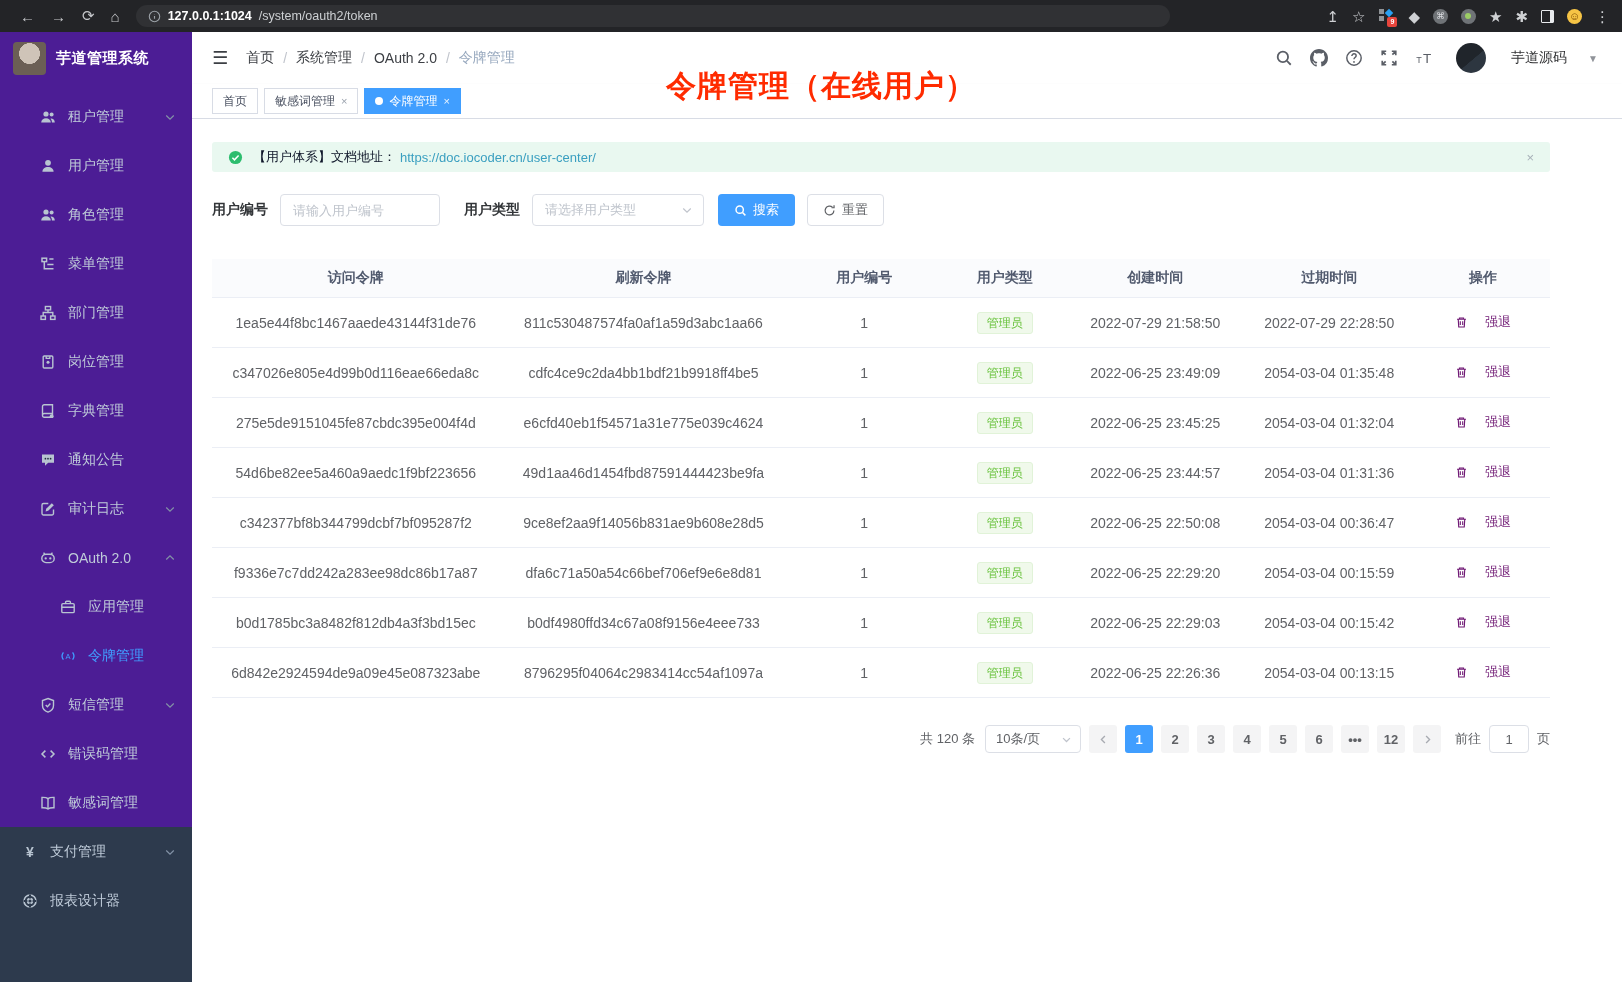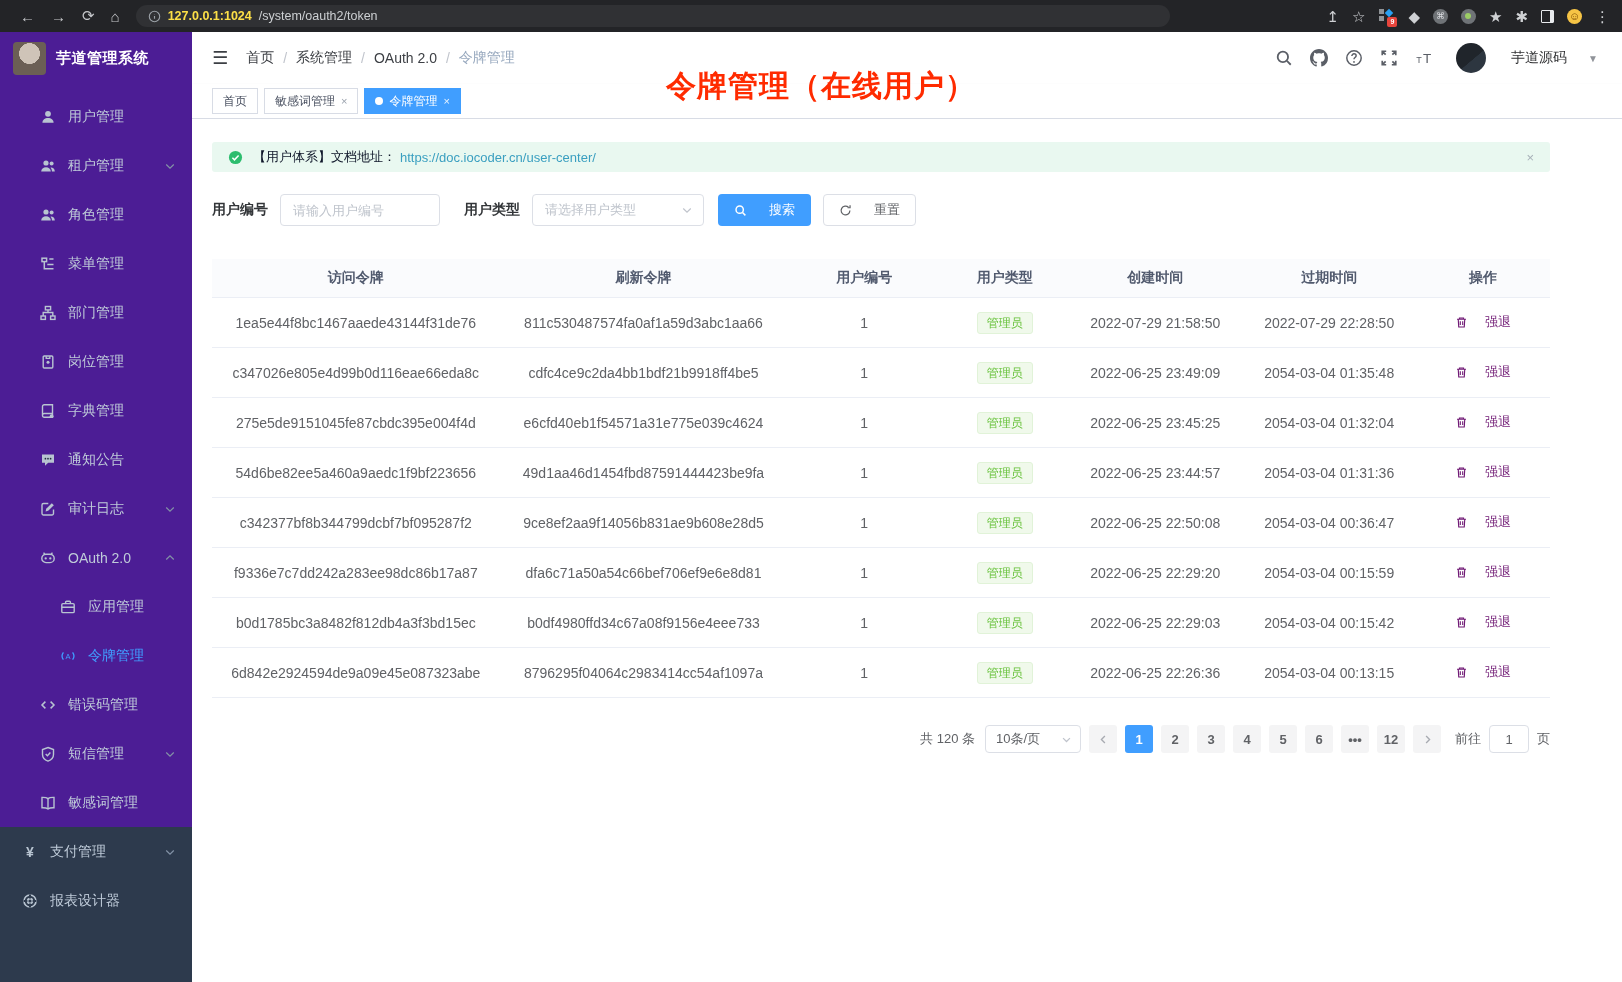--- a/index.html
+++ b/index.html
@@ -4,21 +4,21 @@
 <style>
   html,body{margin:0;padding:0;background:#fff;}
   body{font-family:"Liberation Sans","DejaVu Sans",sans-serif;-webkit-font-smoothing:antialiased;}
   .stage{position:relative;width:1622px;height:982px;overflow:hidden;background:#fff;}
 
   
   .chrome{height:32px;background:#232427;display:flex;align-items:center;padding:0 12px;box-sizing:border-box;}
   .chrome .navic{color:#c6c8cb;font-size:15px;margin:0 8px;cursor:pointer;}
   .urlpill{display:flex;align-items:center;gap:7px;background:#303134;border-radius:12px;height:22px;flex:1;margin:0 10px 0 8px;padding:0 12px;max-width:1010px;}
   .urlpill svg{width:13px;height:13px;color:#9aa0a6;flex:none;}
-  .url-host{color:#fde047;font-size:12.5px;font-weight:700;}
+  .url-host{color:#ffffff;font-size:12.5px;font-weight:700;}
   .url-path{color:#cdd0d3;font-size:12.5px;}
   .chrome-right{display:flex;align-items:center;gap:13px;margin-left:auto;}
   .chrome-right .g{color:#cfd1d4;font-size:15px;cursor:pointer;line-height:1;}
   .extgrid{position:relative;width:17px;height:17px;display:inline-block;}
   .extgrid i{position:absolute;width:5px;height:5px;background:#8f9397;left:1px;}
   .extgrid i.b{top:1px;} .extgrid i.c{top:8px;}
   .extgrid .gem2{position:absolute;left:8px;top:2px;width:6px;height:6px;background:#2aa0f2;transform:rotate(45deg);}
   .extgrid .badge{position:absolute;right:-2px;bottom:-2px;background:#e8453c;color:#fff;font-size:7px;font-weight:700;width:10px;height:10px;border-radius:2px;display:flex;align-items:center;justify-content:center;}
   .gem{color:#28a6f5;font-size:13px;}
   .circ{width:15px;height:15px;border-radius:50%;background:#6f7377;display:inline-flex;align-items:center;justify-content:center;color:#dadce0;font-size:9px;}
@@ -78,21 +78,21 @@
   .alert .aclose{position:absolute;right:16px;color:#a7b0b8;font-size:13px;cursor:pointer;}
 
   .filters{display:flex;align-items:center;margin-top:10px;height:56px;}
   .flabel{font-size:14px;font-weight:700;color:#333639;margin-right:12px;white-space:nowrap;}
   .finput{width:160px;height:32px;border:1px solid #dcdfe6;border-radius:4px;padding:0 12px;font-size:13px;color:#606266;box-sizing:border-box;font-family:inherit;}
   .finput::placeholder{color:#bfc4cc;}
   .fselect{width:172px;height:32px;border:1px solid #dcdfe6;border-radius:4px;display:flex;align-items:center;justify-content:space-between;padding:0 10px 0 12px;box-sizing:border-box;cursor:pointer;margin-right:14px;}
   .fselect .ph{font-size:13px;color:#bfc4cc;}
   .fselect svg{width:12px;height:12px;color:#c0c4cc;}
   .gap24{width:24px;}
-  .btn{height:32px;border-radius:4px;display:inline-flex;align-items:center;gap:22px;padding:0 15px;font-size:13px;cursor:pointer;box-sizing:border-box;border:1px solid transparent;}
+  .btn{height:32px;border-radius:4px;display:inline-flex;align-items:center;gap:6px;padding:0 15px;font-size:13px;cursor:pointer;box-sizing:border-box;border:1px solid transparent;}
   .btn svg{width:13px;height:13px;}
   .btn-primary{background:#409eff;color:#fff;}
   .btn-plain{background:#fff;border-color:#dcdfe6;color:#606266;margin-left:12px;}
 
   table.grid{width:100%;border-collapse:collapse;margin-top:21px;table-layout:fixed;}
   table.grid th{height:36px;background:#fafbfd;color:#515a6e;font-size:14px;font-weight:700;text-align:center;border-bottom:1px solid #ebeef5;}
   table.grid td{height:47px;text-align:center;font-size:14px;color:#606266;border-bottom:1px solid #ebeef5;overflow:hidden;white-space:nowrap;}
   .tag-green{display:inline-block;background:#f0f9eb;border:1px solid #e1f3d8;color:#67c23a;font-size:12px;border-radius:3px;padding:2px 9px;line-height:16px;}
   .act{color:#701a75;font-size:13px;cursor:pointer;display:inline-flex;align-items:center;gap:17px;text-decoration:none;}
   .act svg{width:13px;height:13px;}
@@ -156,54 +156,54 @@
     <aside class="sidebar">
       <div class="logo-row">
         <span class="logo-img"></span>
         <span class="logo-title">芋道管理系统</span>
       </div>
       <nav class="menu">
 
           <div class="s-item">
             <span class="s-icon">
               <svg viewBox="0 0 16 16" fill="currentColor">
+                <circle cx="6" cy="5" r="2.6"></circle>
+                <path d="M1.2 13.5c0-2.6 2.1-4.2 4.8-4.2s4.8 1.6 4.8 4.2z"></path>
+                <circle cx="11.6" cy="5.4" r="2"></circle>
+                <path d="M11.6 9.4c2 .3 3.2 1.7 3.2 4.1h-2.9c0-1.7-.4-3-1.5-3.8z"></path>
+              </svg>
+            </span>
+            <span class="s-label">租户管理</span>
+            <span class="s-arrow">
+              <svg viewBox="0 0 16 16" fill="none" stroke="currentColor" stroke-width="1.6">
+                <path d="M3 6l5 5 5-5"></path>
+              </svg>
+            </span>
+          </div>
+
+          <div class="s-item">
+            <span class="s-icon">
+              <svg viewBox="0 0 16 16" fill="currentColor">
                 <circle cx="8" cy="4.8" r="2.9"></circle>
                 <path d="M2.4 13.8c0-3 2.5-4.7 5.6-4.7s5.6 1.7 5.6 4.7z"></path>
               </svg>
             </span>
             <span class="s-label">用户管理</span>
 
           </div>
 
           <div class="s-item">
             <span class="s-icon">
               <svg viewBox="0 0 16 16" fill="currentColor">
                 <circle cx="6" cy="5" r="2.6"></circle>
                 <path d="M1.2 13.5c0-2.6 2.1-4.2 4.8-4.2s4.8 1.6 4.8 4.2z"></path>
                 <circle cx="11.6" cy="5.4" r="2"></circle>
                 <path d="M11.6 9.4c2 .3 3.2 1.7 3.2 4.1h-2.9c0-1.7-.4-3-1.5-3.8z"></path>
               </svg>
             </span>
-            <span class="s-label">租户管理</span>
-            <span class="s-arrow">
-              <svg viewBox="0 0 16 16" fill="none" stroke="currentColor" stroke-width="1.6">
-                <path d="M3 6l5 5 5-5"></path>
-              </svg>
-            </span>
-          </div>
-
-          <div class="s-item">
-            <span class="s-icon">
-              <svg viewBox="0 0 16 16" fill="currentColor">
-                <circle cx="6" cy="5" r="2.6"></circle>
-                <path d="M1.2 13.5c0-2.6 2.1-4.2 4.8-4.2s4.8 1.6 4.8 4.2z"></path>
-                <circle cx="11.6" cy="5.4" r="2"></circle>
-                <path d="M11.6 9.4c2 .3 3.2 1.7 3.2 4.1h-2.9c0-1.7-.4-3-1.5-3.8z"></path>
-              </svg>
-            </span>
             <span class="s-label">角色管理</span>
 
           </div>
 
           <div class="s-item">
             <span class="s-icon">
               <svg viewBox="0 0 16 16" fill="none" stroke="currentColor" stroke-width="1.5">
                 <rect x="2" y="2.2" width="4.6" height="3.4"></rect>
                 <path d="M4.3 5.6v7.2h3M7.3 8.6h6.2M7.3 12.8h6.2M9.3 2.9h4.2"></path>
               </svg>
@@ -311,41 +311,41 @@
                 <path d="M3.4 4.3a6.2 6.2 0 0 0 0 7.4M12.6 4.3a6.2 6.2 0 0 1 0 7.4"></path>
                 <text x="8" y="10.6" font-size="7.5" text-anchor="middle" fill="currentColor" stroke="none" font-family="inherit">A</text>
               </svg>
             </span>
             <span class="s-label">令牌管理</span>
 
           </div>
 
           <div class="s-item">
             <span class="s-icon">
-              <svg viewBox="0 0 16 16" fill="none" stroke="currentColor" stroke-width="1.5">
-                <path d="M5.4 4.6L2 8l3.4 3.4M10.6 4.6L14 8l-3.4 3.4"></path>
-              </svg>
-            </span>
-            <span class="s-label">错误码管理</span>
-
-          </div>
-
-          <div class="s-item">
-            <span class="s-icon">
               <svg viewBox="0 0 16 16" fill="none" stroke="currentColor" stroke-width="1.4">
                 <path d="M8 1.5l5.5 2v4.9c0 3.6-2.6 5.6-5.5 6.7-2.9-1.1-5.5-3.1-5.5-6.7V3.5z"></path>
                 <path d="M5.7 8.1l1.7 1.7 3-3.2"></path>
               </svg>
             </span>
             <span class="s-label">短信管理</span>
             <span class="s-arrow">
               <svg viewBox="0 0 16 16" fill="none" stroke="currentColor" stroke-width="1.6">
                 <path d="M3 6l5 5 5-5"></path>
               </svg>
             </span>
+          </div>
+
+          <div class="s-item">
+            <span class="s-icon">
+              <svg viewBox="0 0 16 16" fill="none" stroke="currentColor" stroke-width="1.5">
+                <path d="M5.4 4.6L2 8l3.4 3.4M10.6 4.6L14 8l-3.4 3.4"></path>
+              </svg>
+            </span>
+            <span class="s-label">错误码管理</span>
+
           </div>
 
           <div class="s-item">
             <span class="s-icon">
               <svg viewBox="0 0 16 16" fill="none" stroke="currentColor" stroke-width="1.4">
                 <path d="M8 3.6C6.8 2.7 4.8 2.3 2 2.4v10.4c2.8-.1 4.8.3 6 1.2 1.2-.9 3.2-1.3 6-1.2V2.4c-2.8-.1-4.8.3-6 1.2z"></path>
                 <path d="M8 3.6v10.4"></path>
               </svg>
             </span>
             <span class="s-label">敏感词管理</span>

